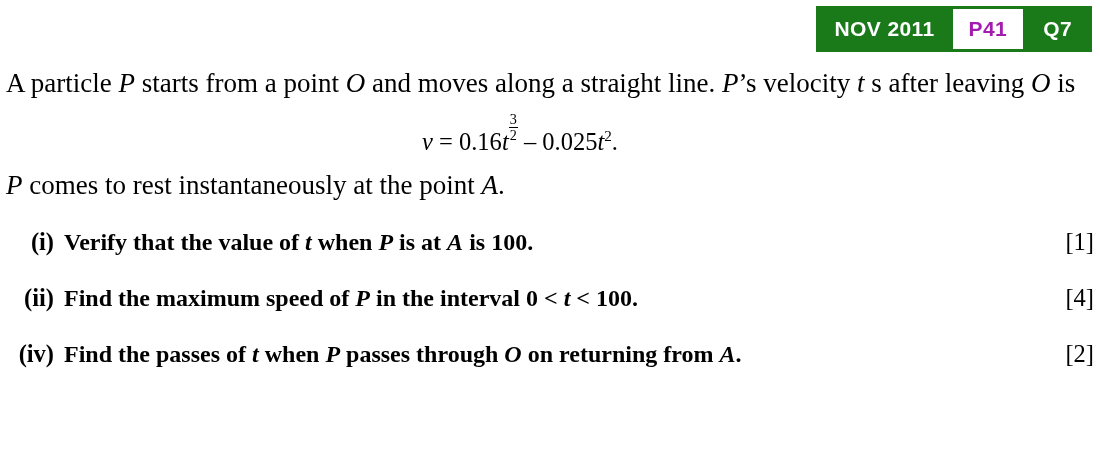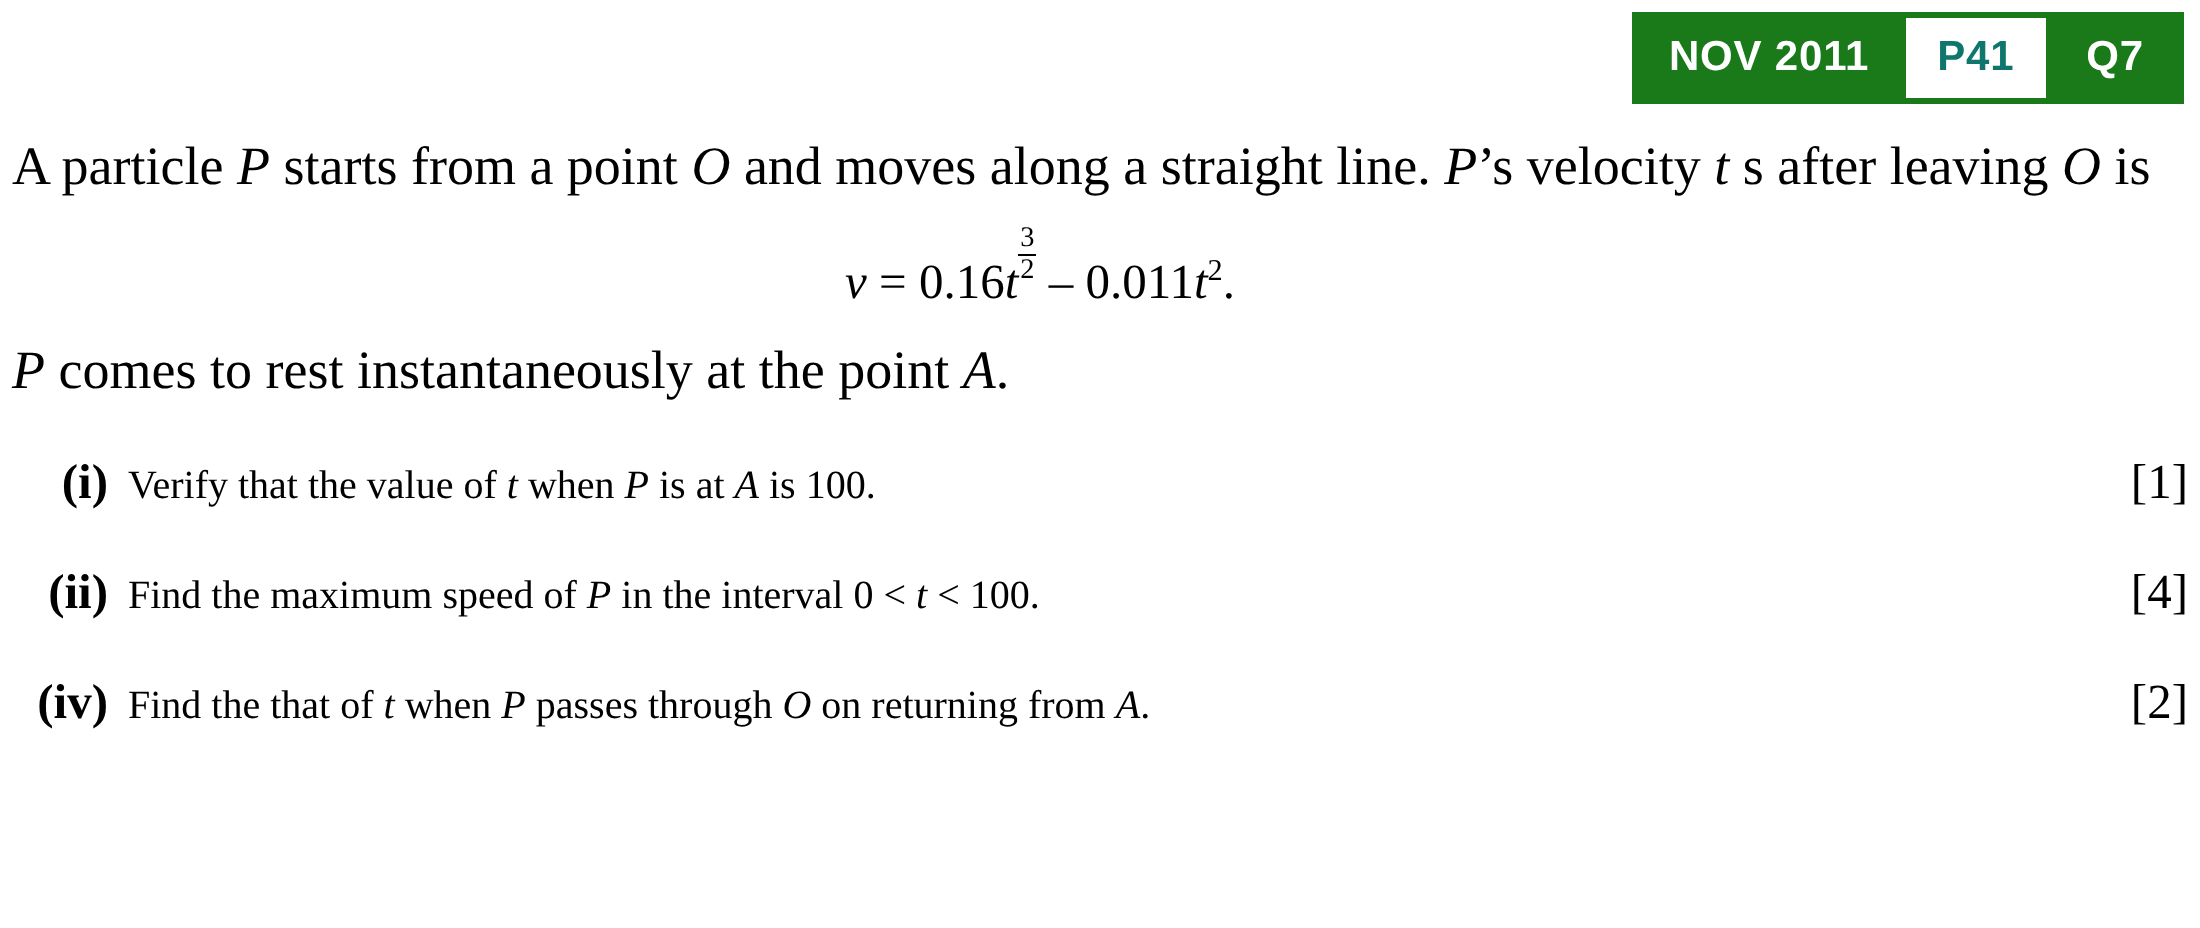--- a/index.html
+++ b/index.html
@@ -41,21 +41,21 @@
     font-size: 21px;
     letter-spacing: 0.4px;
   }
   .badge-green {
     background: #1a7a1a;
     color: #ffffff;
     padding: 0 18px;
   }
   .badge-white {
     background: #ffffff;
-    color: #0f766e;
+    color: #a21caf;
     padding: 0 16px;
     margin: 3px 0;
   }
   .badge-green.last {
     padding: 0 20px;
     border-radius: 10px;
   }
 
   
   .content {
@@ -119,22 +119,23 @@
     width: 58px;
     text-align: right;
     font-weight: bold;
     font-size: 24.5px;
     flex: 0 0 58px;
     padding-right: 10px;
     box-sizing: border-box;
   }
   .part-text {
     flex: 1 1 auto;
-    font-size: 20px;
+    font-size: 24px;
     line-height: 1.2;
+    font-weight: bold;
   }
   .part-marks {
     flex: 0 0 auto;
     font-size: 24.5px;
     text-align: right;
     padding-left: 20px;
     white-space: nowrap;
   }
 </style>
 </head>
@@ -146,40 +147,40 @@
     <div class="badge-cell badge-green">NOV 2011</div>
     <div class="badge-cell badge-white">P41</div>
     <div class="badge-cell badge-green last">Q7</div>
   </div>
 
   <div class="content">
 
     <p class="para"><span>A particle </span><span class="it">P</span><span> starts from a point </span><span class="it">O</span><span> and moves along a straight line. </span><span class="it">P</span><span>’s velocity </span><span class="it">t</span><span> s after leaving </span><span class="it">O</span><span> is</span></p>
 
 
-    <div class="equation"><span class="it">v</span>&nbsp;<span>= 0.16</span><span class="it">t</span><sup class="frac"><span class="num">3</span><span class="den">2</span></sup> <span>– 0.011</span><span class="it">t</span><sup class="plain">2</sup><span>.</span></div>
+    <div class="equation"><span class="it">v</span>&nbsp;<span>= 0.16</span><span class="it">t</span><sup class="frac"><span class="num">3</span><span class="den">2</span></sup> <span>– 0.025</span><span class="it">t</span><sup class="plain">2</sup><span>.</span></div>
 
     <p class="para restline"><span class="it">P</span><span> comes to rest instantaneously at the point </span><span class="it">A</span><span>.</span></p>
 
     <div class="parts">
 
       <div class="part">
         <div class="part-label">(i)</div>
         <div class="part-text"><span>Verify that the value of </span><span class="it">t</span><span> when </span><span class="it">P</span><span> is at </span><span class="it">A</span><span> is 100.</span></div>
         <div class="part-marks">[1]</div>
       </div>
 
       <div class="part">
         <div class="part-label">(ii)</div>
         <div class="part-text"><span>Find the maximum speed of </span><span class="it">P</span><span> in the interval 0 &lt; </span><span class="it">t</span><span> &lt; 100.</span></div>
         <div class="part-marks">[4]</div>
       </div>
 
 
       <div class="part">
         <div class="part-label">(iv)</div>
-        <div class="part-text"><span>Find the that of </span><span class="it">t</span><span> when </span><span class="it">P</span><span> passes through </span><span class="it">O</span><span> on returning from </span><span class="it">A</span><span>.</span></div>
+        <div class="part-text"><span>Find the passes of </span><span class="it">t</span><span> when </span><span class="it">P</span><span> passes through </span><span class="it">O</span><span> on returning from </span><span class="it">A</span><span>.</span></div>
         <div class="part-marks">[2]</div>
       </div>
 
     </div>
   </div>
 </div>
 
 </body></html>

